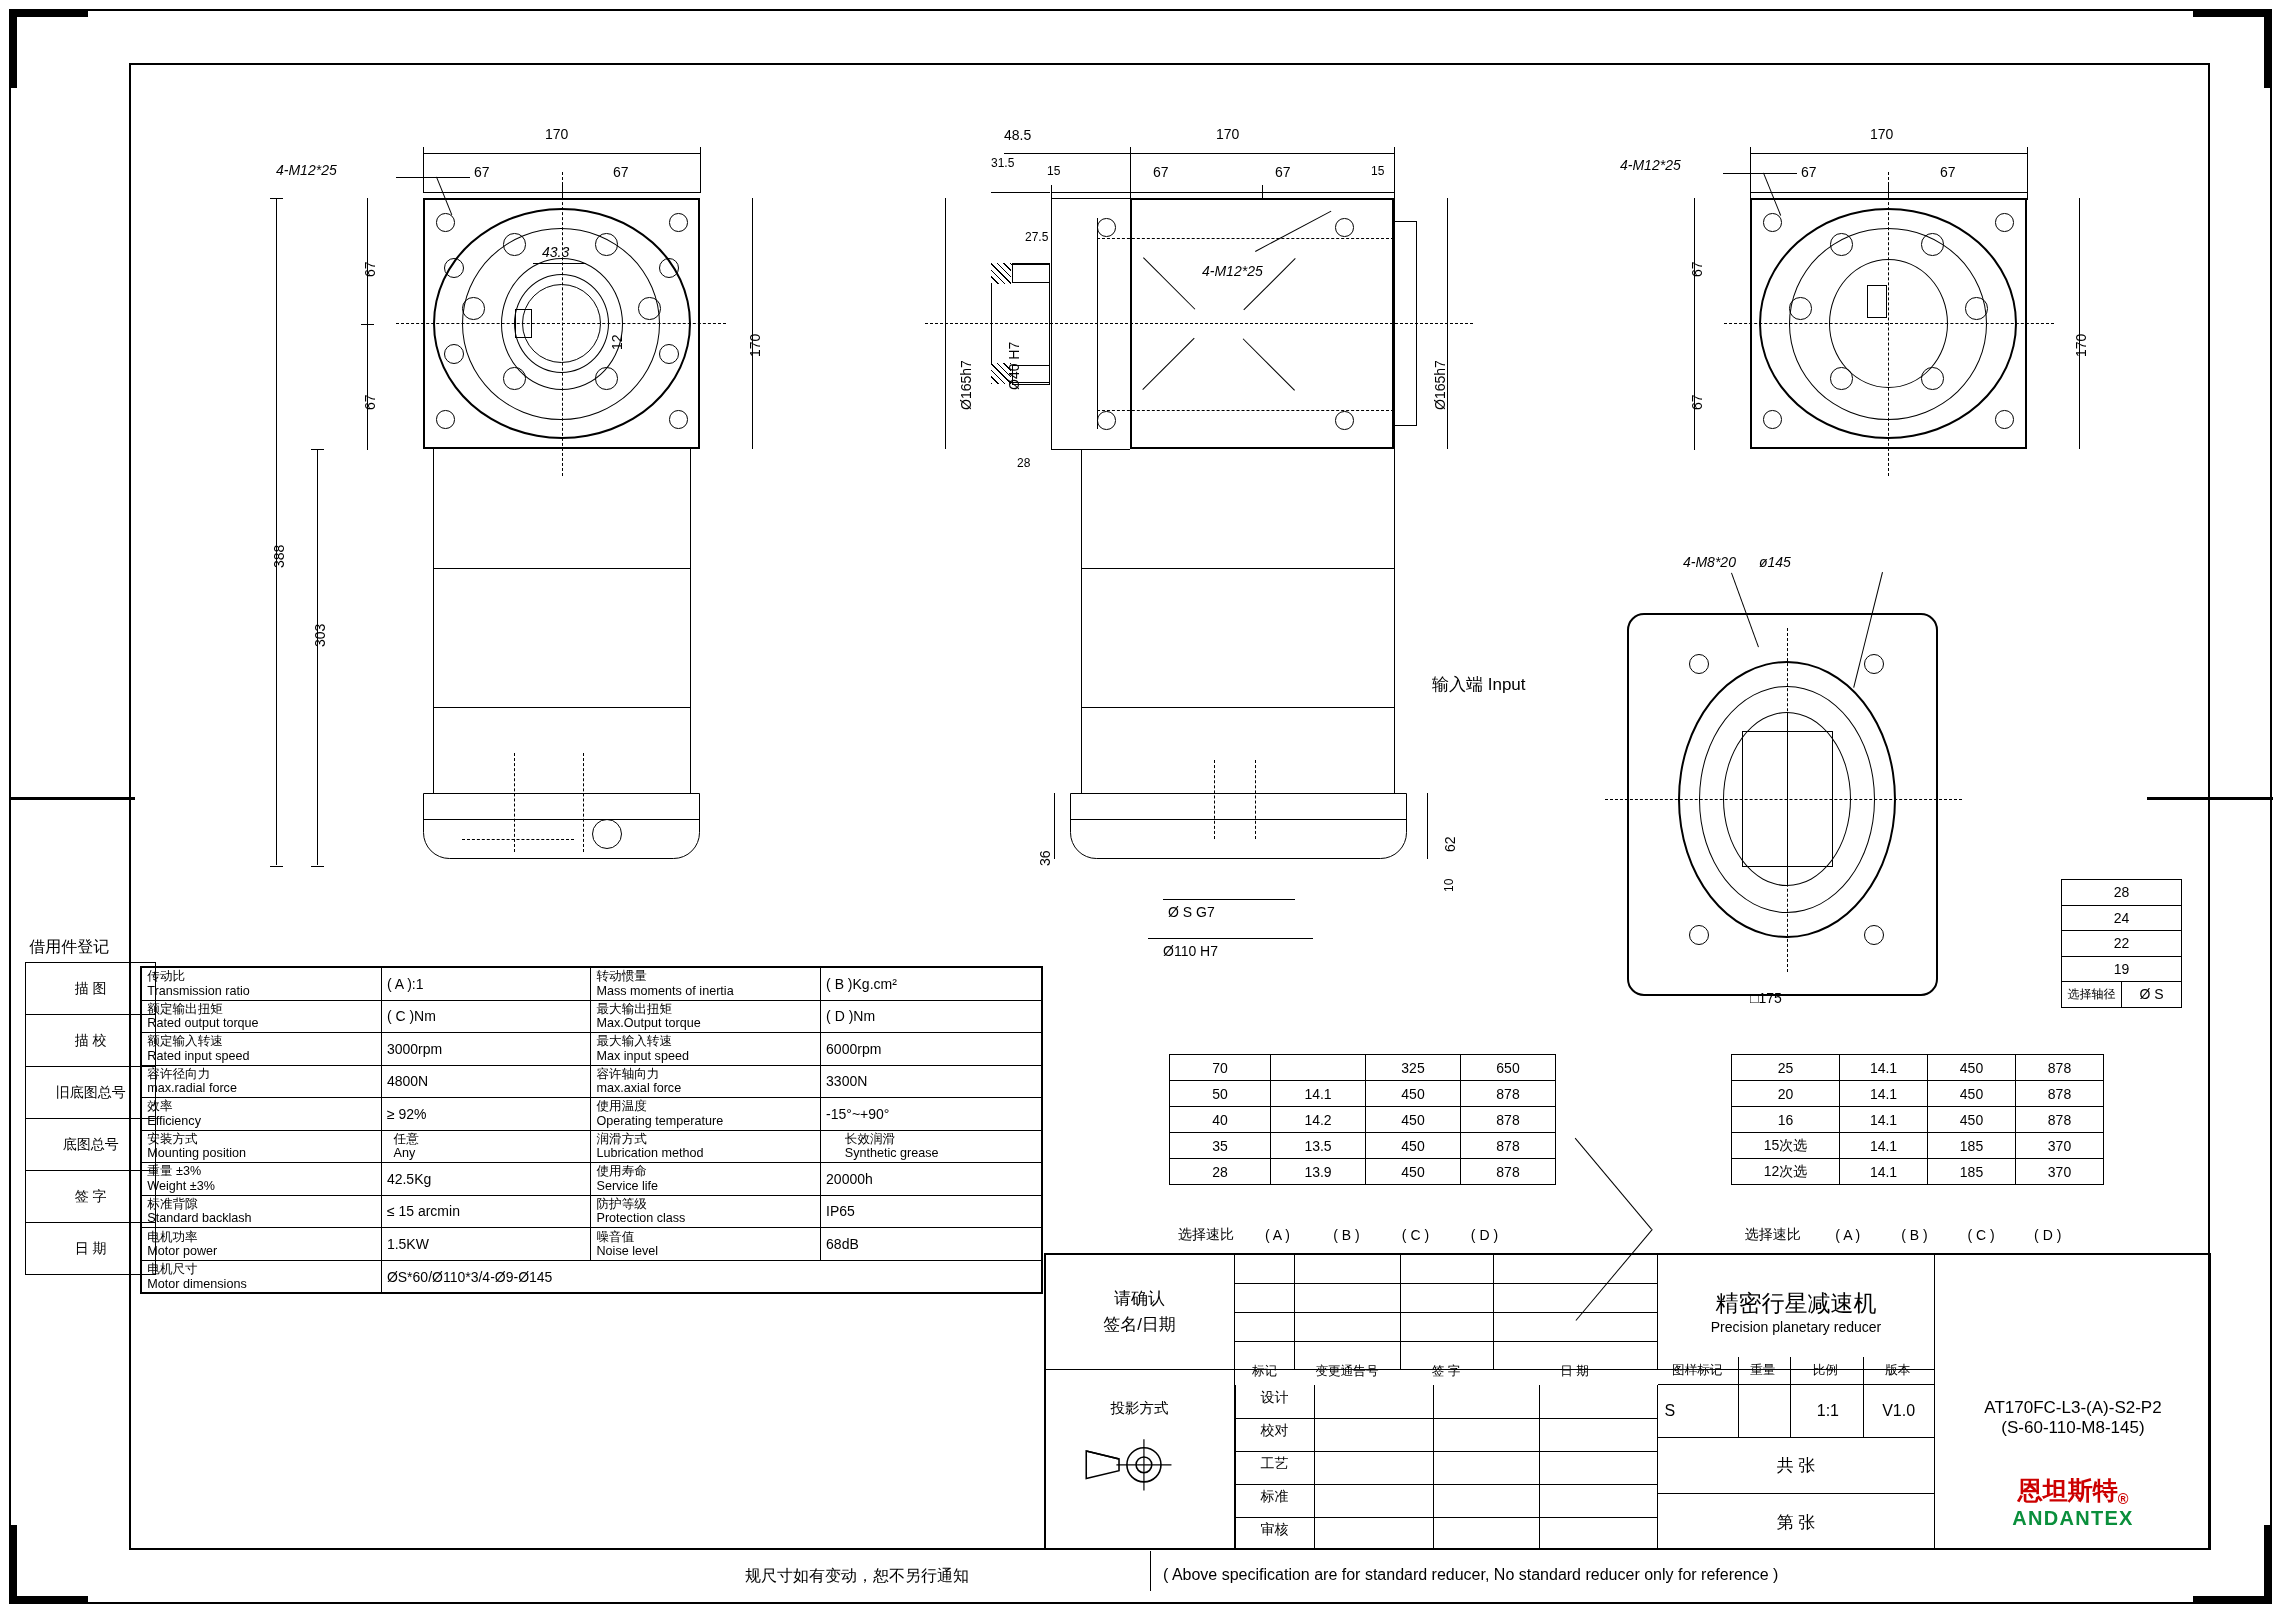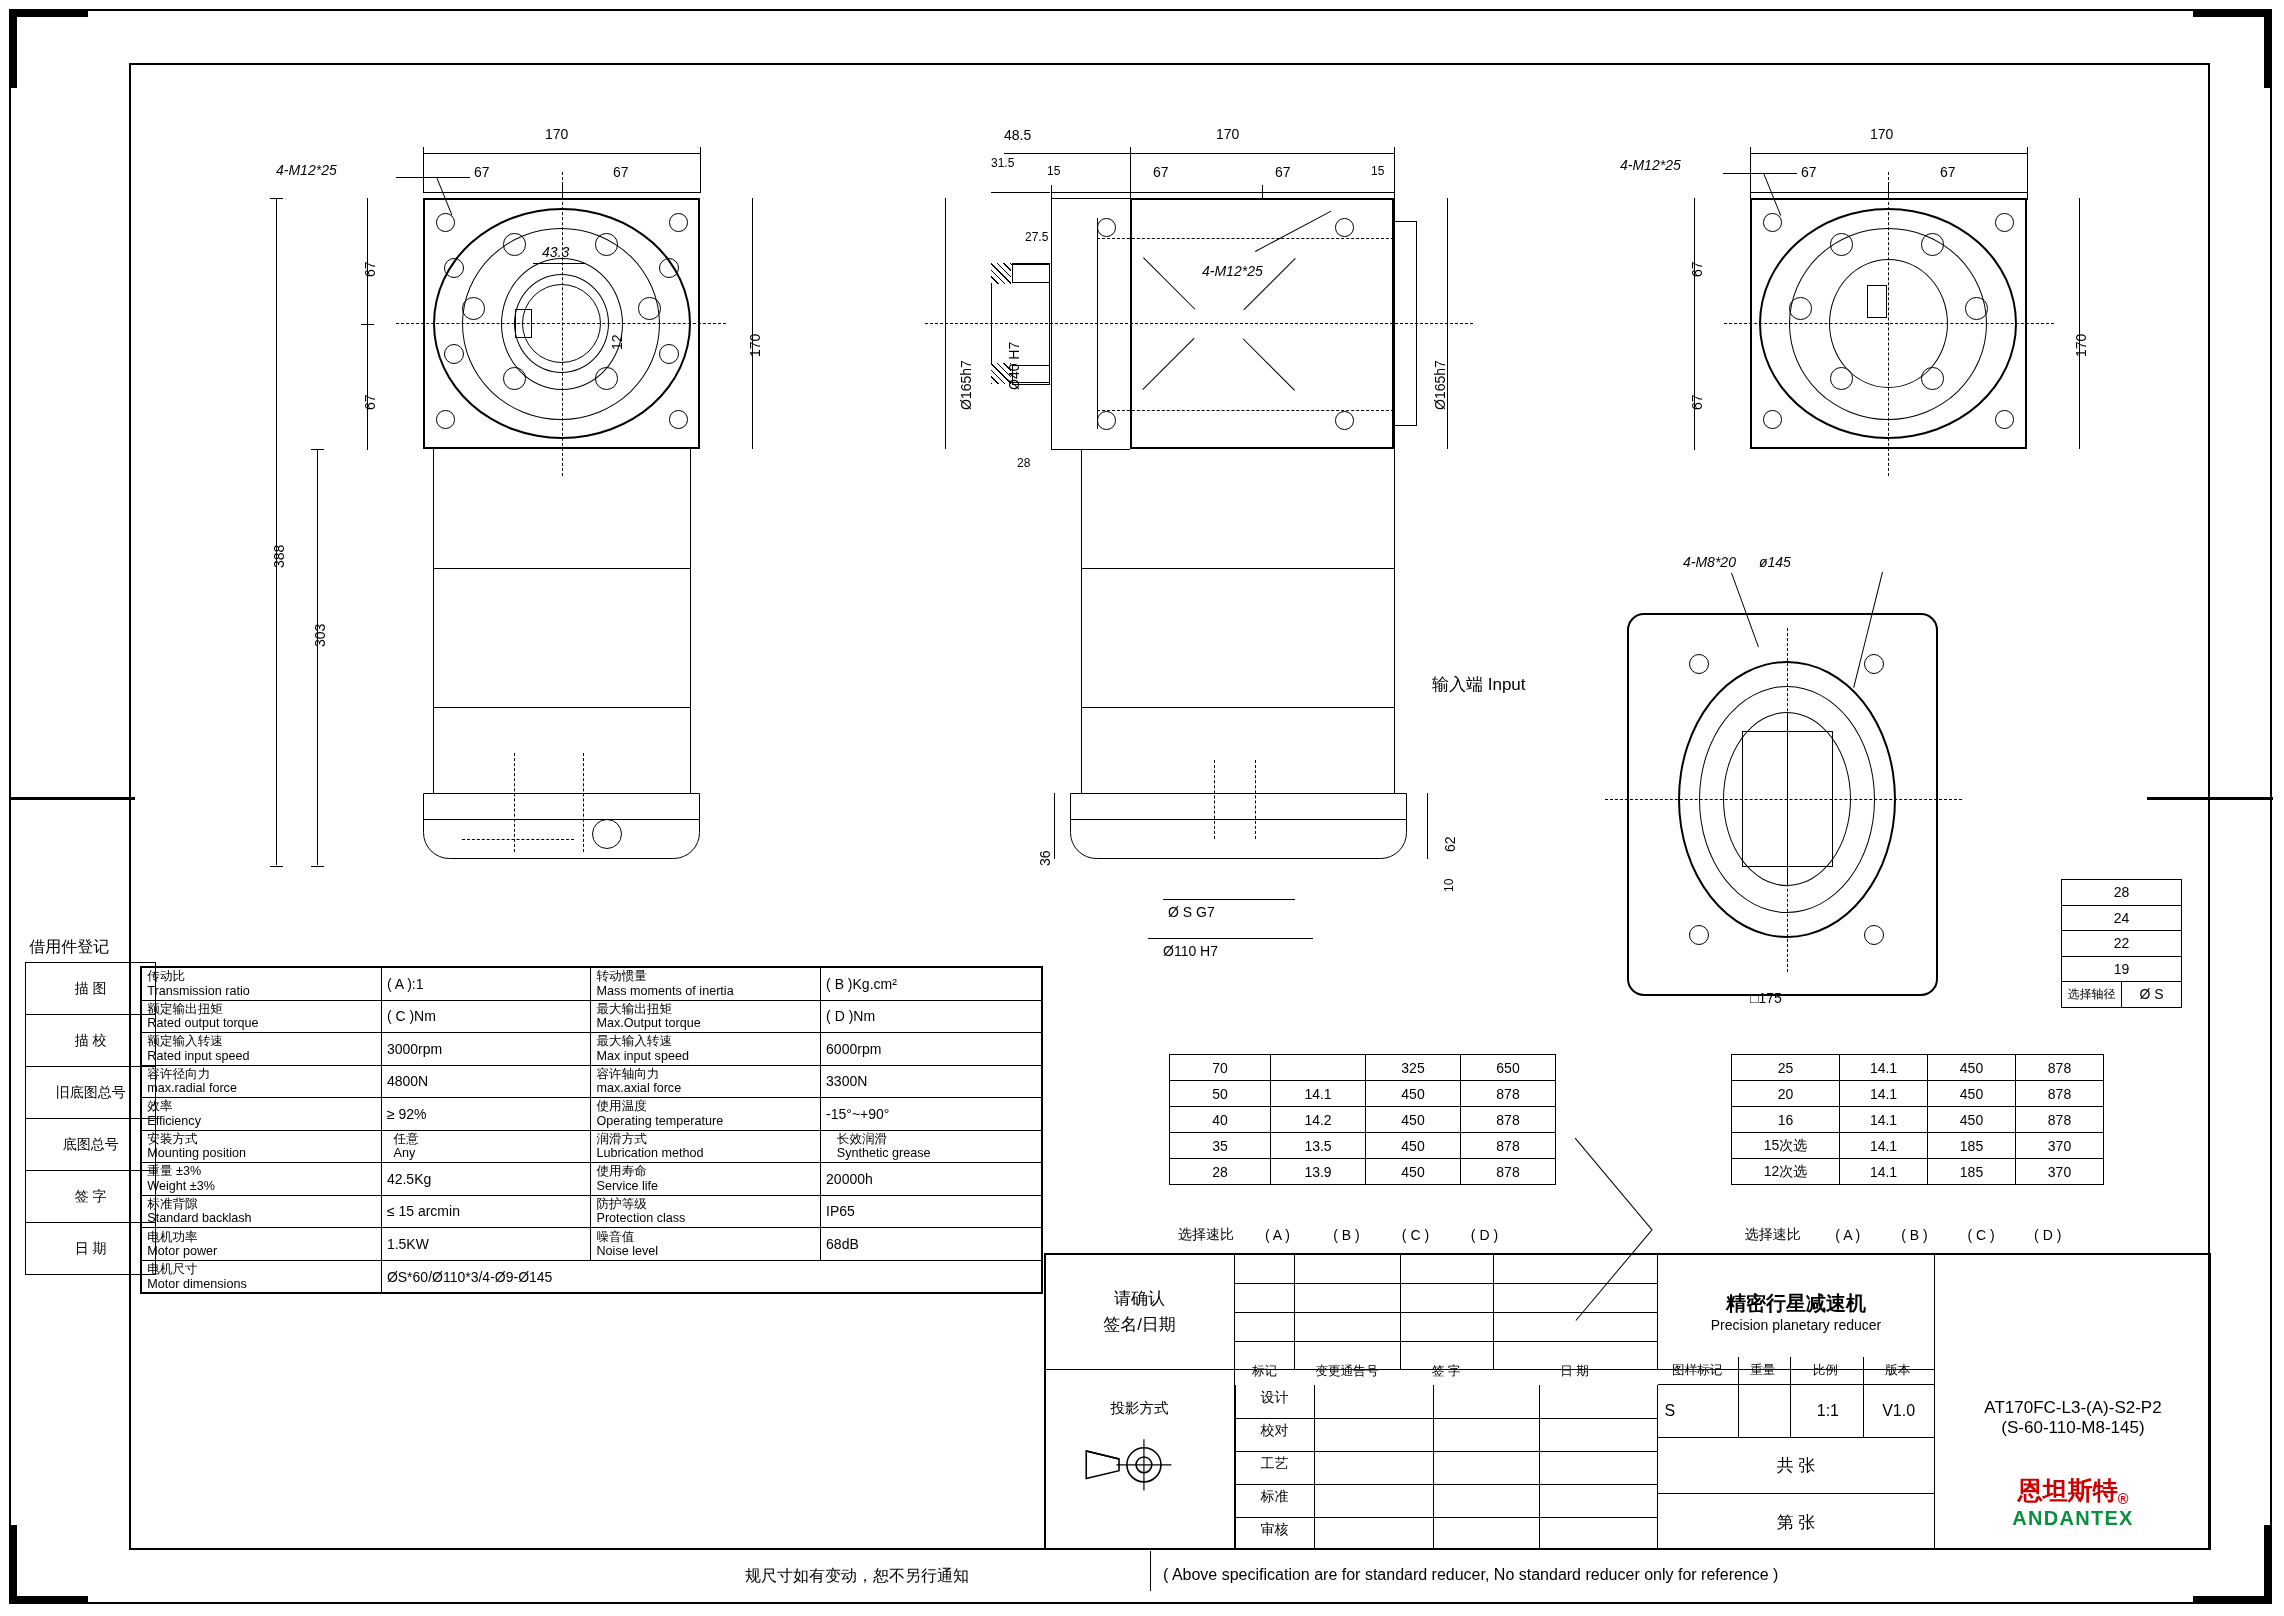--- a/index.html
+++ b/index.html
@@ -400,21 +400,21 @@
             <span class="en">Mounting position</span>
           </td>
       <td style="font-size:12.6px;padding-left:12px;">
             <span class="cn">任意</span>
             <span class="en">Any</span>
           </td>
       <td>
             <span class="cn">润滑方式</span>
             <span class="en">Lubrication method</span>
           </td>
-      <td style="font-size:12.6px;padding-left:16px;">
+      <td style="font-size:12.6px;padding-left:24px;">
             <span class="cn">长效润滑</span>
             <span class="en">Synthetic grease</span>
           </td>
     </tr>
     <tr>
       <td>
             <span class="cn">重量 ±3%</span>
             <span class="en">Weight ±3%</span>
           </td>
       <td class="val">42.5Kg</td>
@@ -576,21 +576,21 @@
   <div style="position:absolute;left:1235px;top:1254px;width:423px;height:116px;box-sizing:border-box;border-right:1.3px solid #000;border-bottom:1.3px solid #000;">
     <div class="ln h1" style="left:0;top:29px;width:423px;"></div>
     <div class="ln h1" style="left:0;top:58px;width:423px;"></div>
     <div class="ln h1" style="left:0;top:87px;width:423px;"></div>
     <div class="ln v1" style="left:59px;top:0;height:116px;"></div>
     <div class="ln v1" style="left:165px;top:0;height:116px;"></div>
     <div class="ln v1" style="left:258px;top:0;height:116px;"></div>
   </div>
 
   <div style="position:absolute;left:1658px;top:1254px;width:277px;height:116px;box-sizing:border-box;border-right:1.3px solid #000;border-bottom:1.3px solid #000;display:flex;flex-direction:column;justify-content:center;align-items:center;">
-    <span style="font-size:20px;font-weight:bold;">精密行星减速机</span>
+    <span style="font-size:23px;font-weight:normal;">精密行星减速机</span>
     <span style="font-size:14px;">Precision planetary reducer</span>
   </div>
 
 
   <div style="position:absolute;left:1250px;top:1356px;width:0;height:0;"></div>
   <div style="position:absolute;left:1235px;top:1357px;width:423px;height:28px;display:flex;align-items:center;font-size:12.6px;">
     <span style="width:59px;text-align:center;">标记</span>
     <span style="width:106px;text-align:center;">变更通告号</span>
     <span style="width:92px;text-align:center;">签   字</span>
     <span style="width:165px;text-align:center;">日    期</span>

